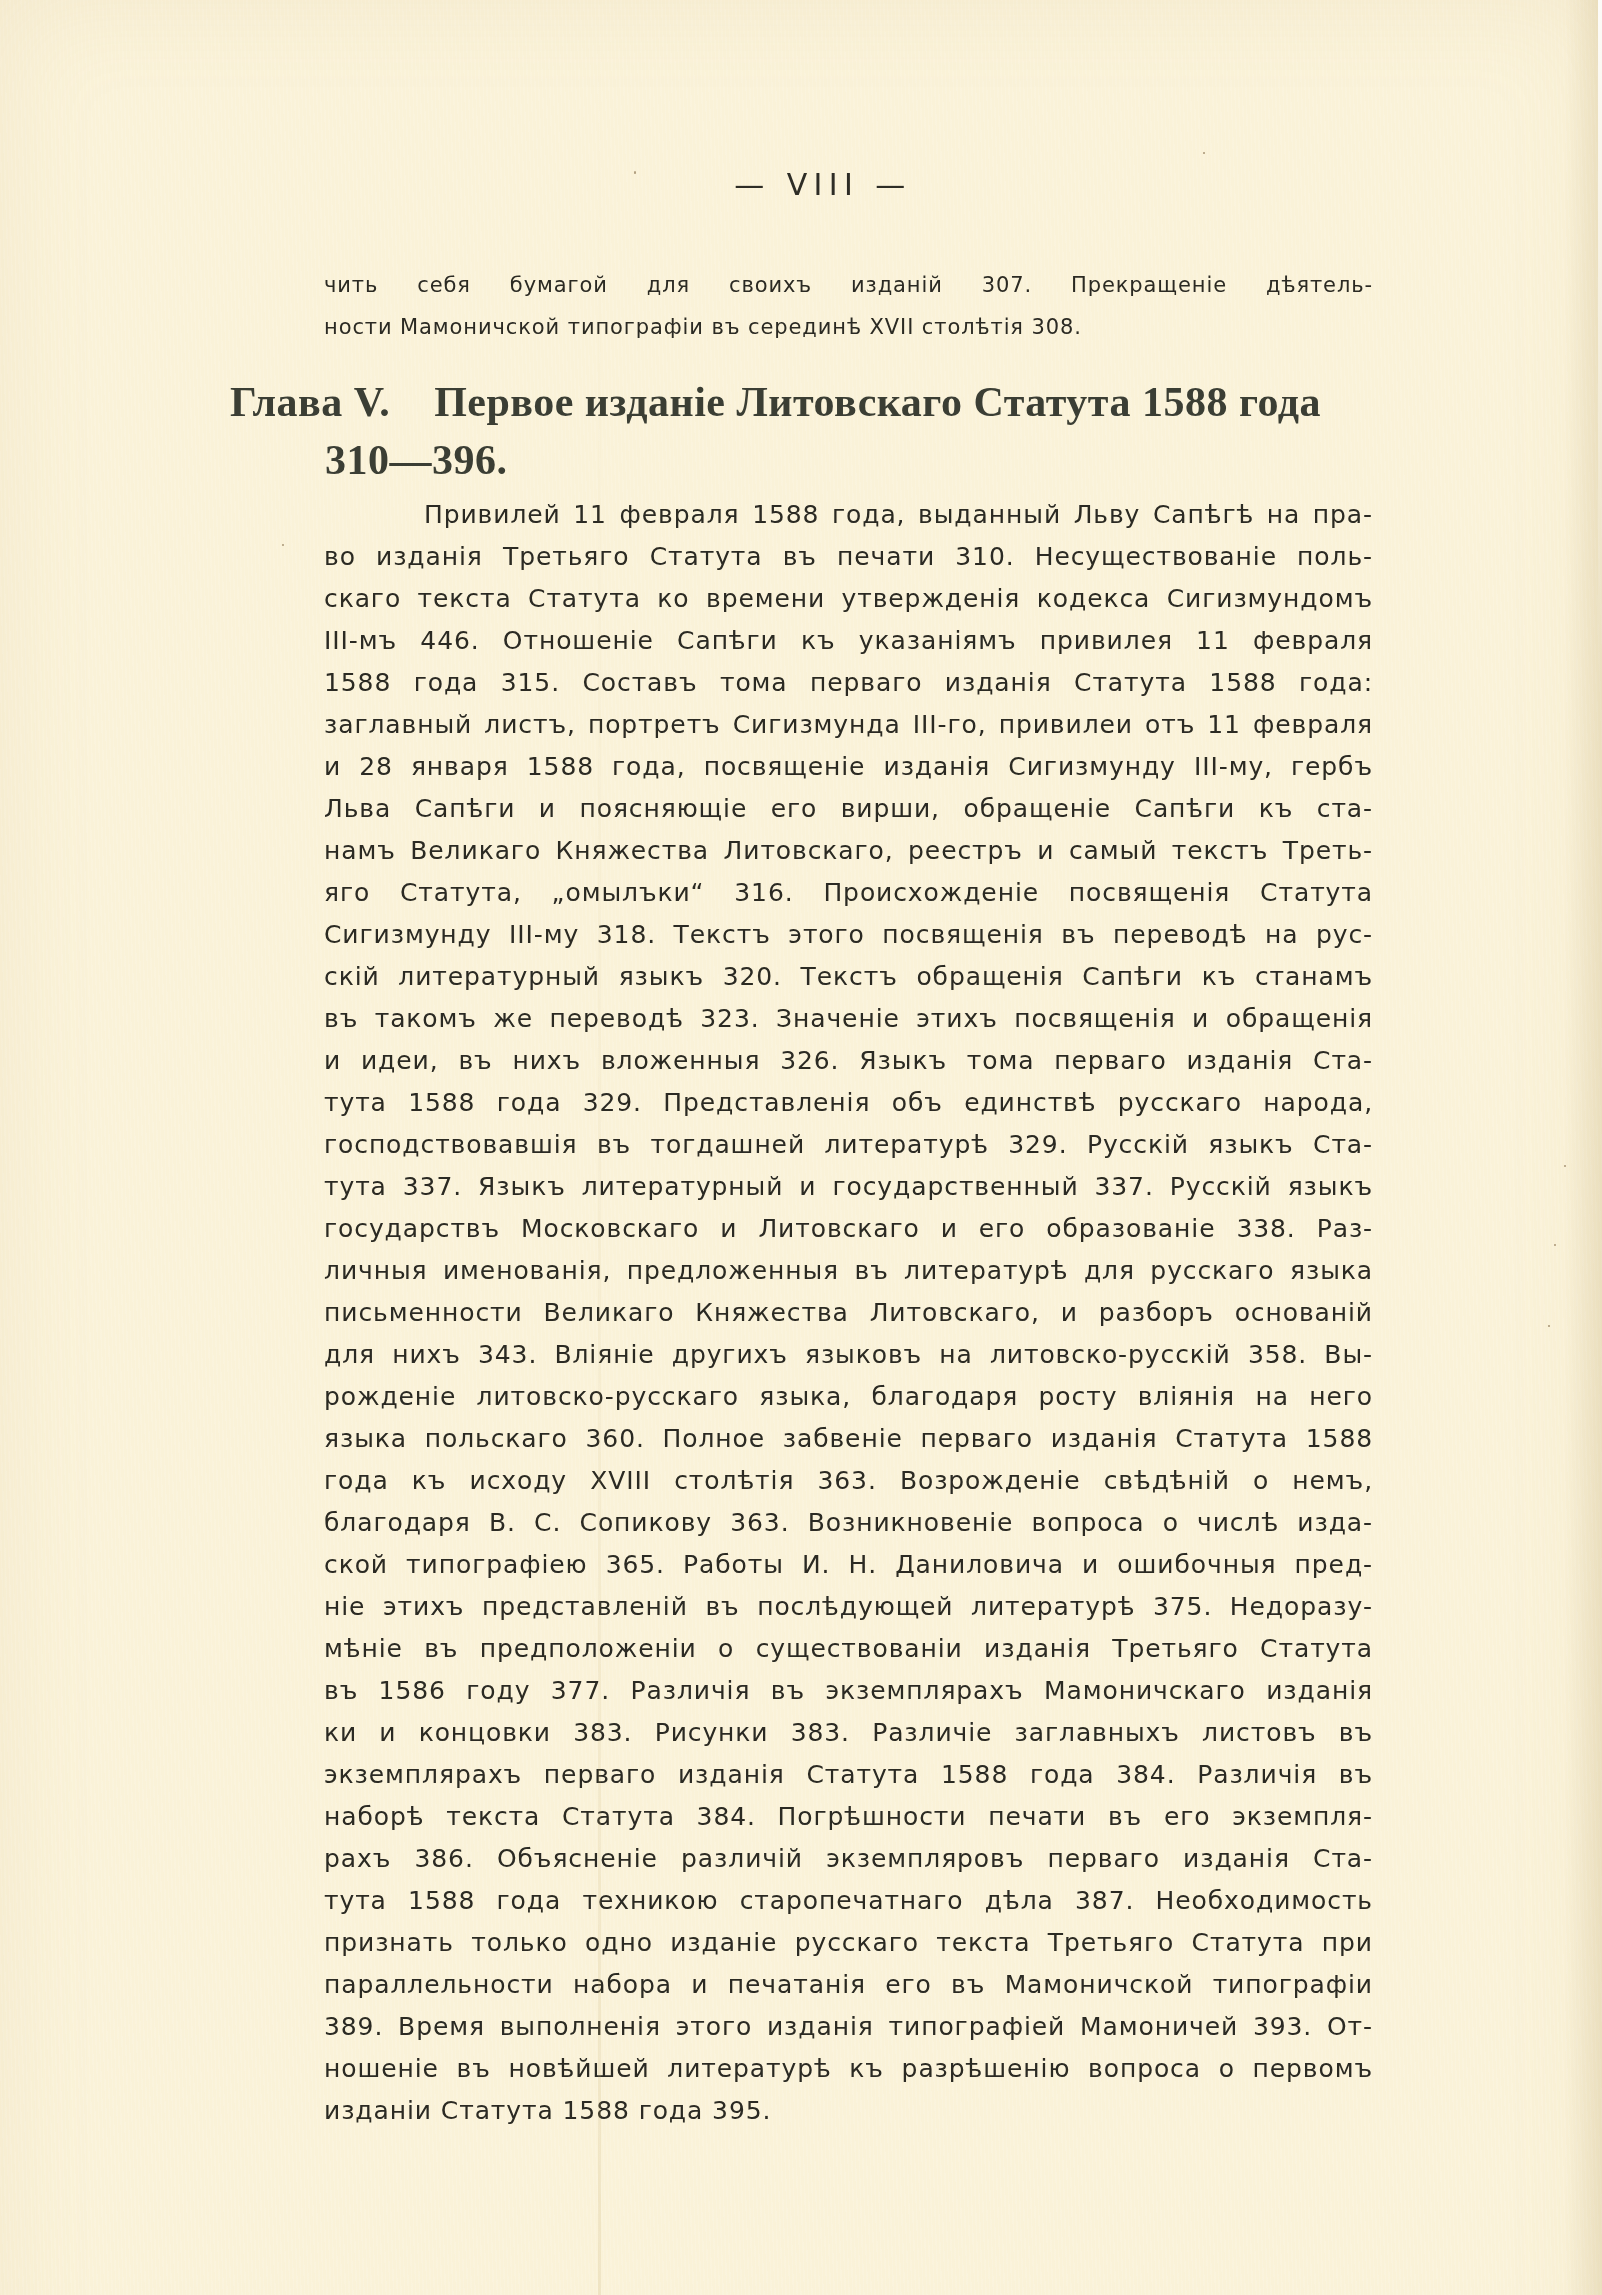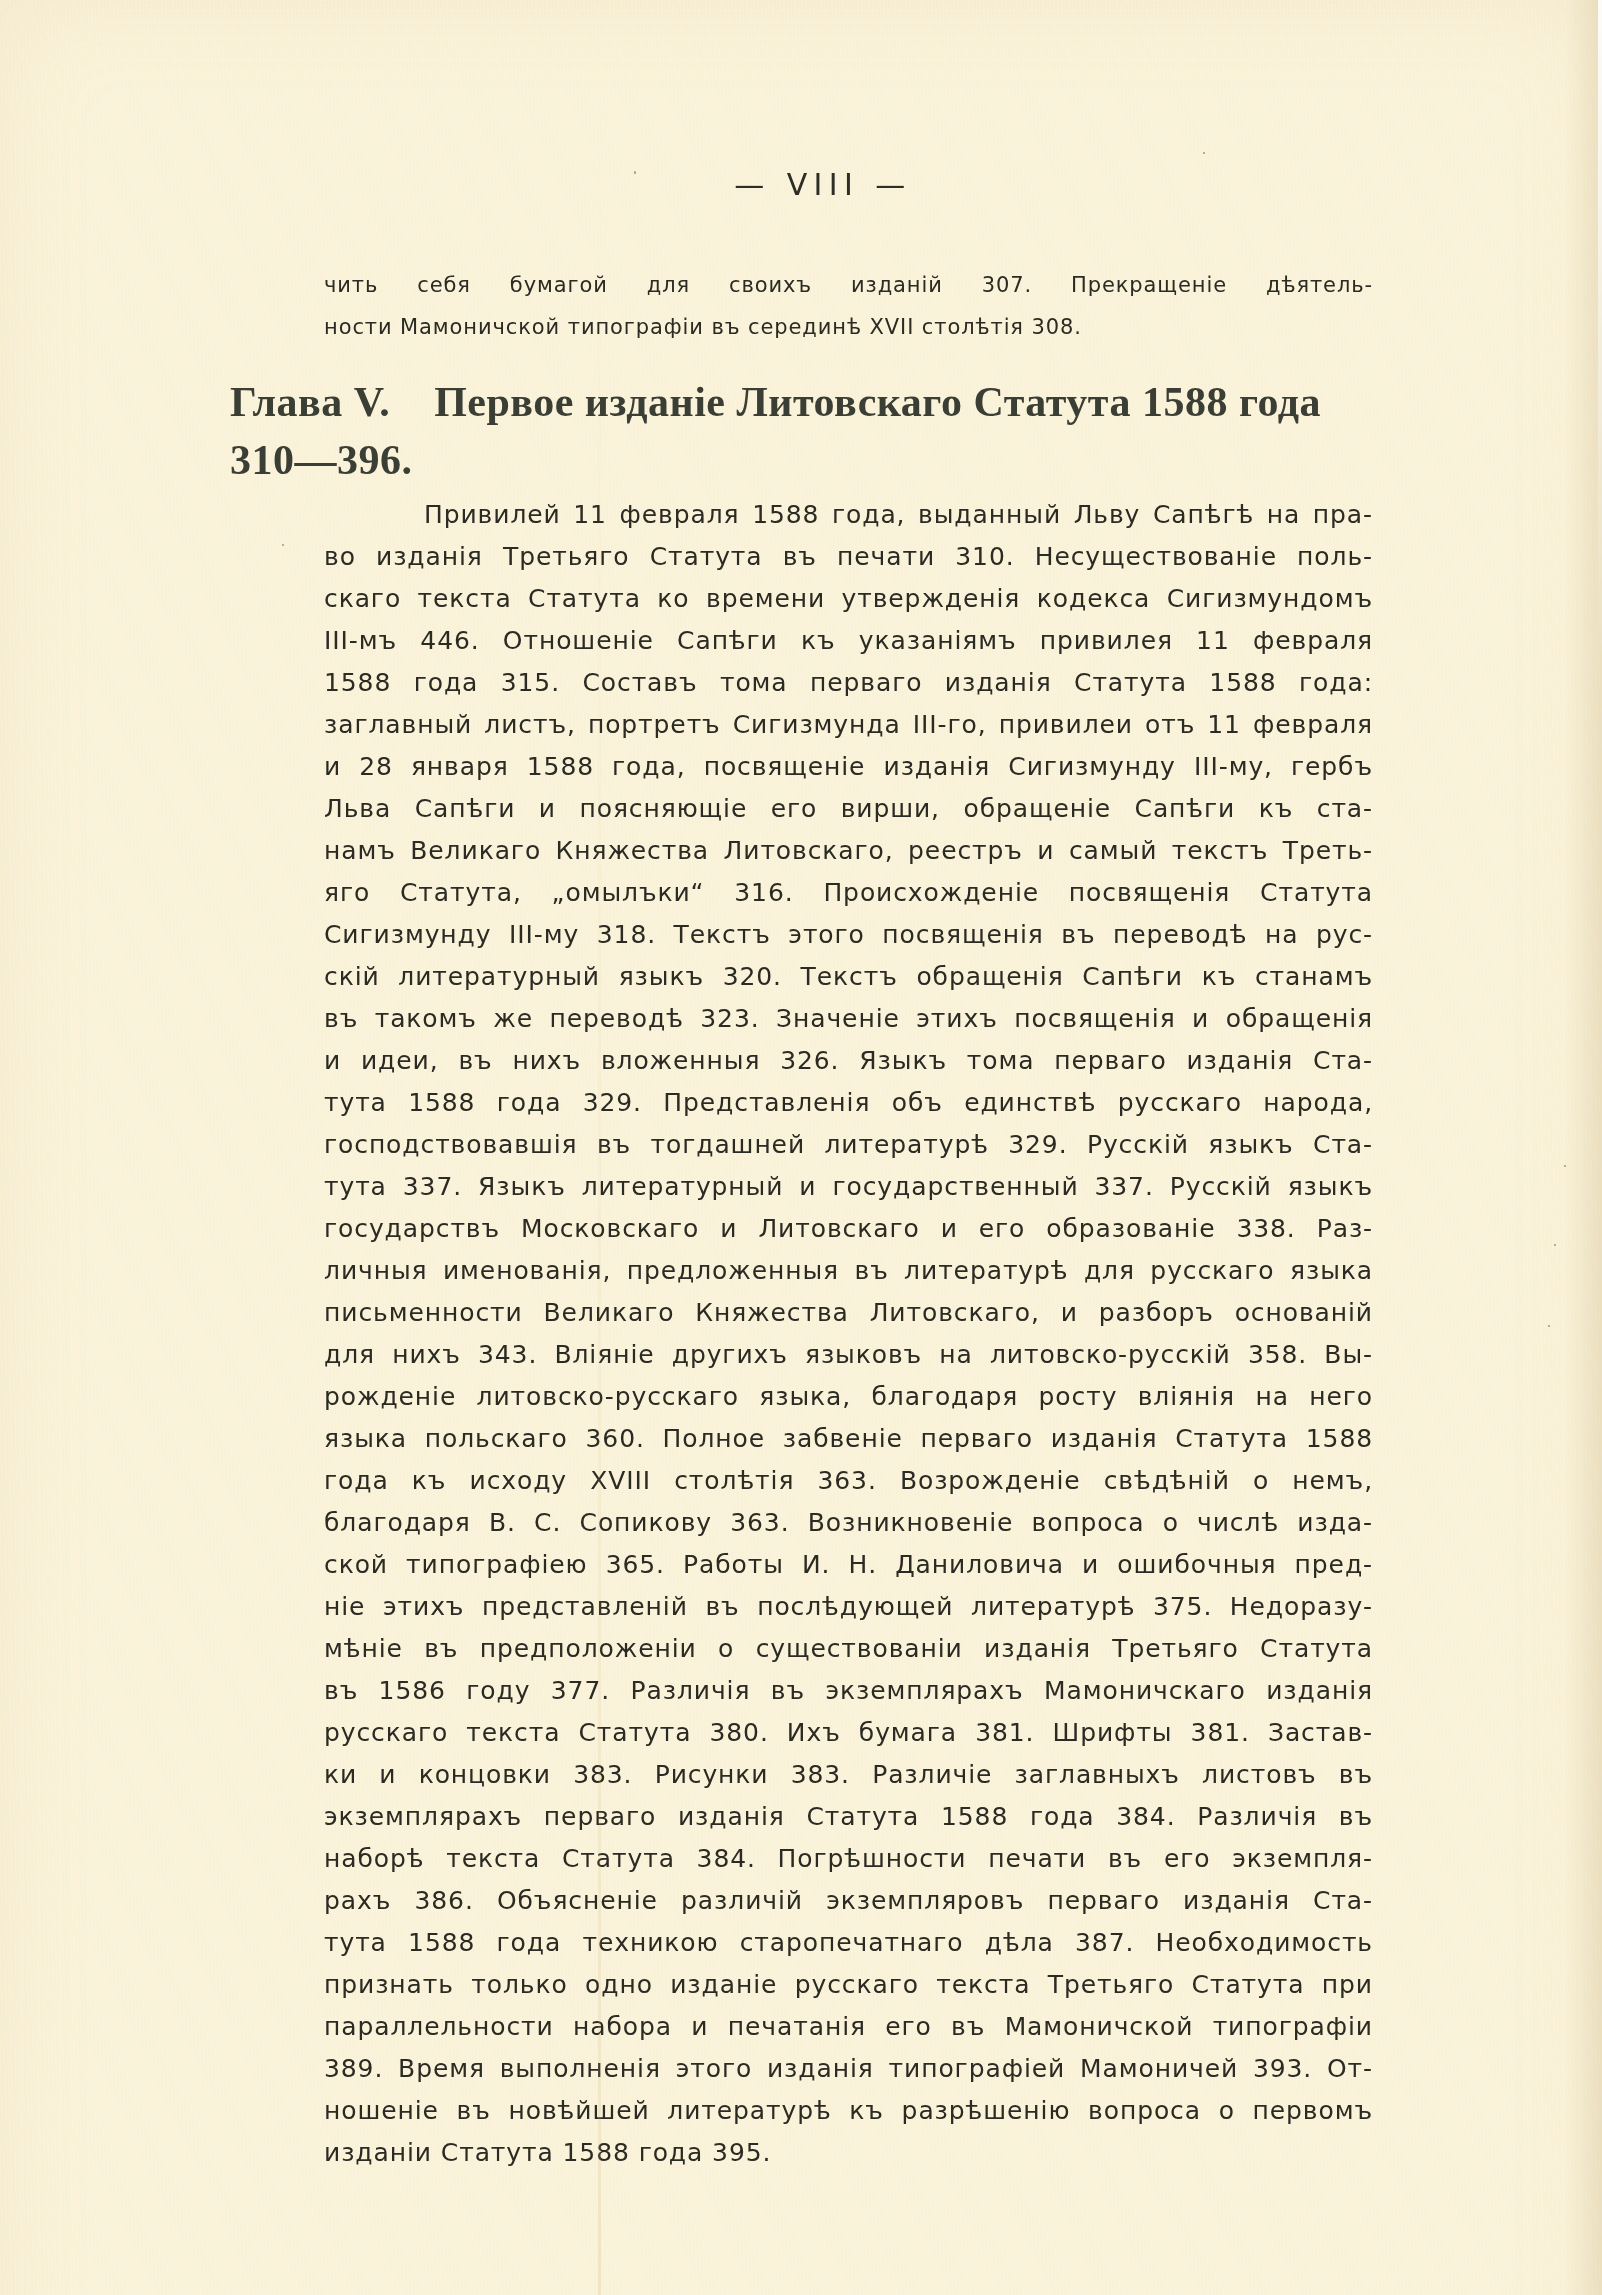--- a/index.html
+++ b/index.html
@@ -53,21 +53,21 @@
     top: 373px;
     width: 1194px;
     font-family: "Liberation Serif", "DejaVu Serif", serif;
     font-weight: bold;
     font-size: 42px;
     line-height: 58px;
     letter-spacing: 0.5px;
     color: #3b3e34;
   }
   .h-title { margin-left: 44px; }
-  .h-line2 { }
+  .h-line2 { margin-left: 95px; }
   
   .contents {
     position: absolute;
     left: 324px;
     top: 494px;
     width: 1049px;
     font-size: 25px;
     line-height: 42px;
     letter-spacing: 0.9px;
   }
@@ -154,21 +154,20 @@
     <div class="bl just">письменности Великаго Княжества Литовскаго, и разборъ основаній</div>
     <div class="bl just">для нихъ 343. Вліяніе другихъ языковъ на литовско-русскій 358. Вы-</div>
     <div class="bl just">рожденіе литовско-русскаго языка, благодаря росту вліянія на него</div>
     <div class="bl just">языка польскаго 360. Полное забвеніе перваго изданія Статута 1588</div>
     <div class="bl just">года къ исходу XVIII столѣтія 363. Возрожденіе свѣдѣній о немъ,</div>
     <div class="bl just">благодаря В. С. Сопикову 363. Возникновеніе вопроса о числѣ изда-</div>
     <div class="bl just">ской типографіею 365. Работы И. Н. Даниловича и ошибочныя пред-</div>
     <div class="bl just">ніе этихъ представленій въ послѣдующей литературѣ 375. Недоразу-</div>
     <div class="bl just">мѣніе въ предположеніи о существованіи изданія Третьяго Статута</div>
     <div class="bl just">въ 1586 году 377. Различія въ экземплярахъ Мамоничскаго изданія</div>
-    <div class="bl just">русскаго текста Статута 380. Ихъ бумага 381. Шрифты 381. Застав-</div>
     <div class="bl just">ки и концовки 383. Рисунки 383. Различіе заглавныхъ листовъ въ</div>
     <div class="bl just">экземплярахъ перваго изданія Статута 1588 года 384. Различія въ</div>
     <div class="bl just">наборѣ текста Статута 384. Погрѣшности печати въ его экземпля-</div>
     <div class="bl just">рахъ 386. Объясненіе различій экземпляровъ перваго изданія Ста-</div>
     <div class="bl just">тута 1588 года техникою старопечатнаго дѣла 387. Необходимость</div>
     <div class="bl just">признать только одно изданіе русскаго текста Третьяго Статута при</div>
     <div class="bl just">параллельности набора и печатанія его въ Мамоничской типографіи</div>
     <div class="bl just">389. Время выполненія этого изданія типографіей Мамоничей 393. От-</div>
     <div class="bl just">ношеніе въ новѣйшей литературѣ къ разрѣшенію вопроса о первомъ</div>
     <div class="bl">изданіи Статута 1588 года 395.</div>

